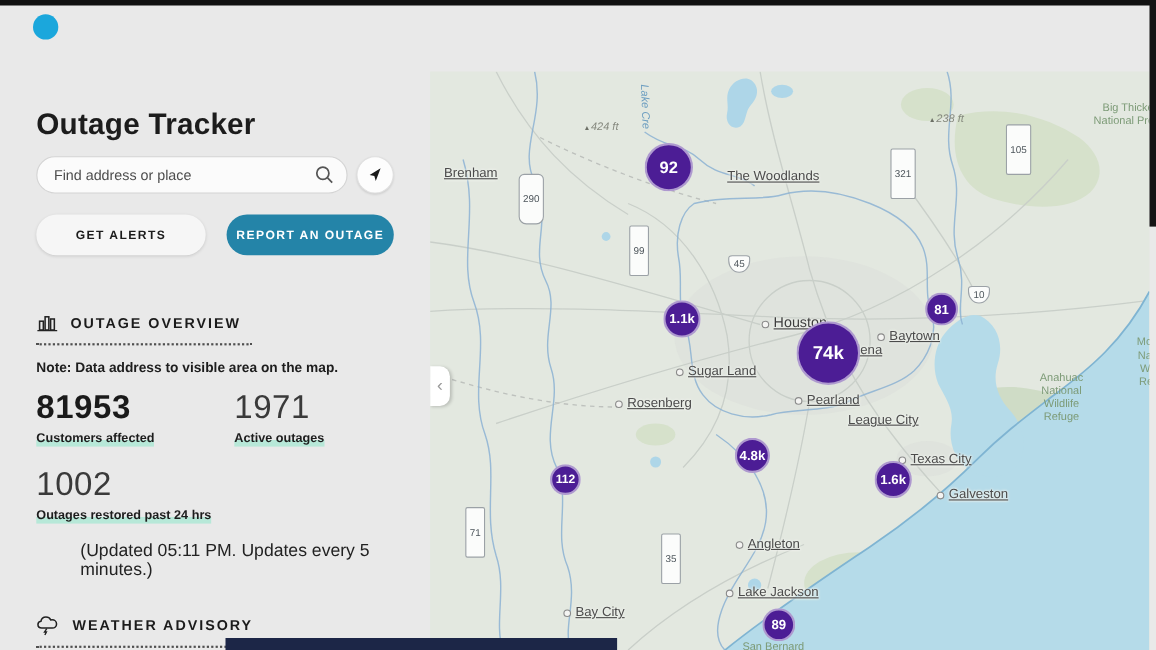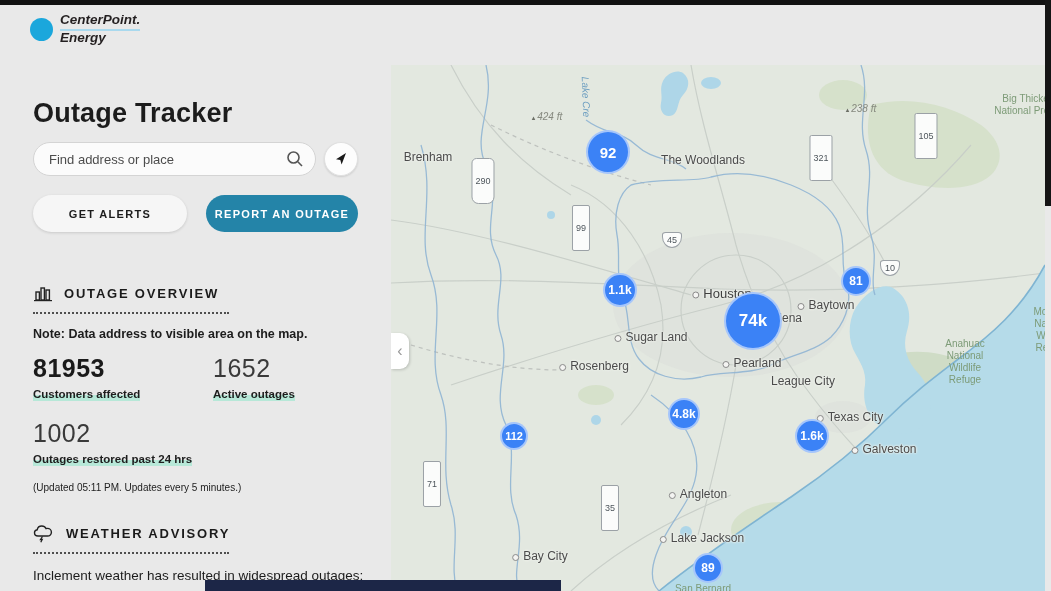--- a/index.html
+++ b/index.html
@@ -30,33 +30,33 @@
   .btn-report { width:152px; background:#2484a8; color:#fff; }
   .btn-alerts { width:154px; background:#f6f6f6; color:#1c1c1c; box-shadow:0 1px 3px rgba(0,0,0,.14); }
 
   .section-head { display:flex; align-items:center; gap:11px; font-size:13px; font-weight:bold; letter-spacing:1.8px; color:#1b1b1b; }
   .head-overview { margin-top:51px; }
   .head-advisory { margin-top:30px; }
   .dotted { width:196px; border-top:2px dotted #4f4f4f; margin-top:9px; }
   .note { margin-top:13px; font-size:12.5px; font-weight:bold; color:#1d1d1d; }
 
   .stats { margin-top:13px; display:grid; grid-template-columns:180px auto; row-gap:18px; }
-  .stat-value { font-size:25px; color:#3a3a3a; letter-spacing:.5px; }
+  .stat-value { font-size:30px; color:#3a3a3a; letter-spacing:.5px; }
   .stat-value.bold { font-weight:bold; color:#1a1a1a; }
   .stat-label { margin-top:5px; font-size:11.5px; font-weight:bold; color:#1d1d1d; width:max-content; background:linear-gradient(to top,#b7e8d8 6px,transparent 6px); padding-bottom:1px; }
-  .updated { margin-top:16px; font-size:10px; color:#222; }
+  .updated { margin-top:16px; font-size:16px; color:#222;margin-left:40px; }
   .advisory-text { margin-top:12px; font-size:13.5px; color:#1c1c1c; line-height:1.5; width:340px; }
 
   .icon-svg { display:block; }
 
   
   .map { position:absolute; left:391px; top:65px; right:6px; bottom:0; background:#e3e8e0; overflow:hidden; }
   .map svg.bg { position:absolute; left:0; top:0; }
-  .cluster { position:absolute; transform:translate(-50%,-50%); background:#3b82f6; border:2px solid rgba(255,255,255,.55); border-radius:50%; color:#fff; font-weight:bold; display:flex; align-items:center; justify-content:center; z-index:5; cursor:pointer; }
-  .city { position:absolute; transform:translate(-50%,-50%); font-size:12px; color:#4b4b4b; white-space:nowrap; z-index:2; text-shadow:0 0 2px #eef1ec,0 0 2px #eef1ec,0 0 3px #eef1ec; }
+  .cluster { position:absolute; transform:translate(-50%,-50%); background:#4c1d95; border:2px solid rgba(255,255,255,.55); border-radius:50%; color:#fff; font-weight:bold; display:flex; align-items:center; justify-content:center; z-index:5; cursor:pointer; }
+  .city { position:absolute; transform:translate(-50%,-50%); font-size:12px; color:#4b4b4b; white-space:nowrap; z-index:2; text-shadow:0 0 2px #eef1ec,0 0 2px #eef1ec,0 0 3px #eef1ec;text-decoration:underline; }
   .city.major { font-size:13px; color:#3e3e3e; }
   .city.dot::before { content:""; display:inline-block; width:5px; height:5px; border:1px solid #8a8a8a; background:#f4f4f2; border-radius:50%; margin-right:4px; vertical-align:-1px; }
   .park { position:absolute; transform:translate(-50%,-50%); font-size:10px; color:#7d9b77; text-align:center; line-height:1.2; white-space:nowrap; z-index:2; }
   .elev { position:absolute; transform:translate(-50%,-50%); font-size:10px; font-style:italic; color:#86897f; z-index:2; }
   .elev::before { content:"▴ "; font-size:7px; font-style:normal; color:#6c6f66; }
   .shield { position:absolute; transform:translate(-50%,-50%); background:#fbfcfb; border:1px solid #9ba1a6; color:#4e565c; font-size:9px; line-height:12px; padding:16px 3px; z-index:2; }
   .shield.rect { border-radius:2px; }
   .shield.us { border-radius:5px 5px 7px 7px; }
   .shield.interstate { border-radius:4px 4px 11px 11px / 3px 3px 12px 12px; padding:1px 4px; }
   .lake-label { position:absolute; transform:translate(-50%,-50%) rotate(88deg); font-size:10px; font-style:italic; color:#6d9ec0; z-index:2; white-space:nowrap; }
@@ -64,24 +64,20 @@
 
   .bottom-banner { position:absolute; left:205px; top:580px; width:356px; height:11px; background:#1c2647; z-index:50; }
 </style>
 </head>
 <body>
 
 <div class="topbar"></div>
 
 <div class="logo">
   <div class="logo-circle"></div>
-  <div class="logo-text">
-    <span class="l1">CenterPoint.</span><br>
-    <span>Energy</span>
-  </div>
 </div>
 
 <div class="sidebar">
   <div class="page-title">Outage Tracker</div>
 
   <div class="search-row">
     <div class="search-box">
       <input class="search-input" type="text" placeholder="Find address or place" style="">
       <span class="search-icon">
         <svg class="icon-svg" width="18" height="18" viewBox="0 0 18 18">
@@ -117,21 +113,21 @@
   </div>
   <div class="dotted"></div>
   <div class="note">Note: Data address to visible area on the map.</div>
 
   <div class="stats">
     <div>
       <div class="stat-value bold">81953</div>
       <div class="stat-label">Customers affected</div>
     </div>
     <div>
-      <div class="stat-value">1652</div>
+      <div class="stat-value">1971</div>
       <div class="stat-label">Active outages</div>
     </div>
     <div>
       <div class="stat-value">1002</div>
       <div class="stat-label">Outages restored past 24 hrs</div>
     </div>
   </div>
 
   <div class="updated">(Updated 05:11 PM. Updates every 5 minutes.)</div>
 

